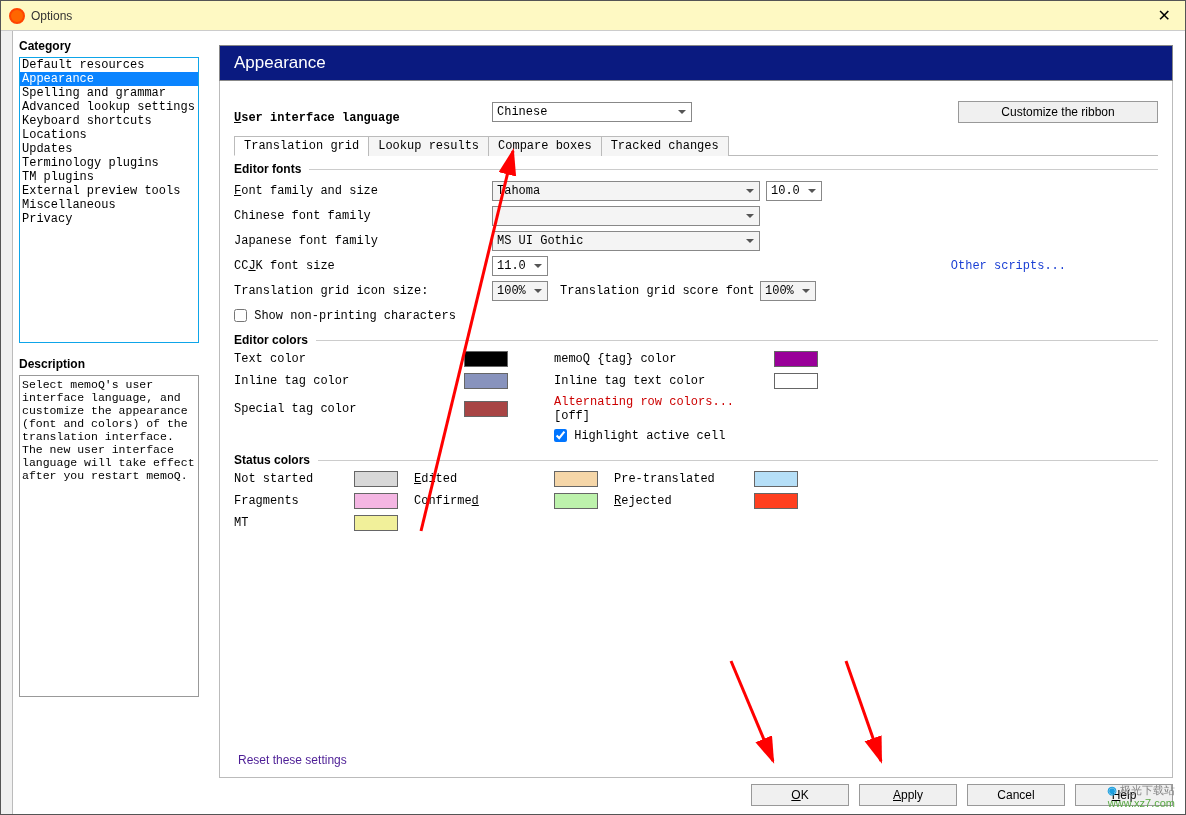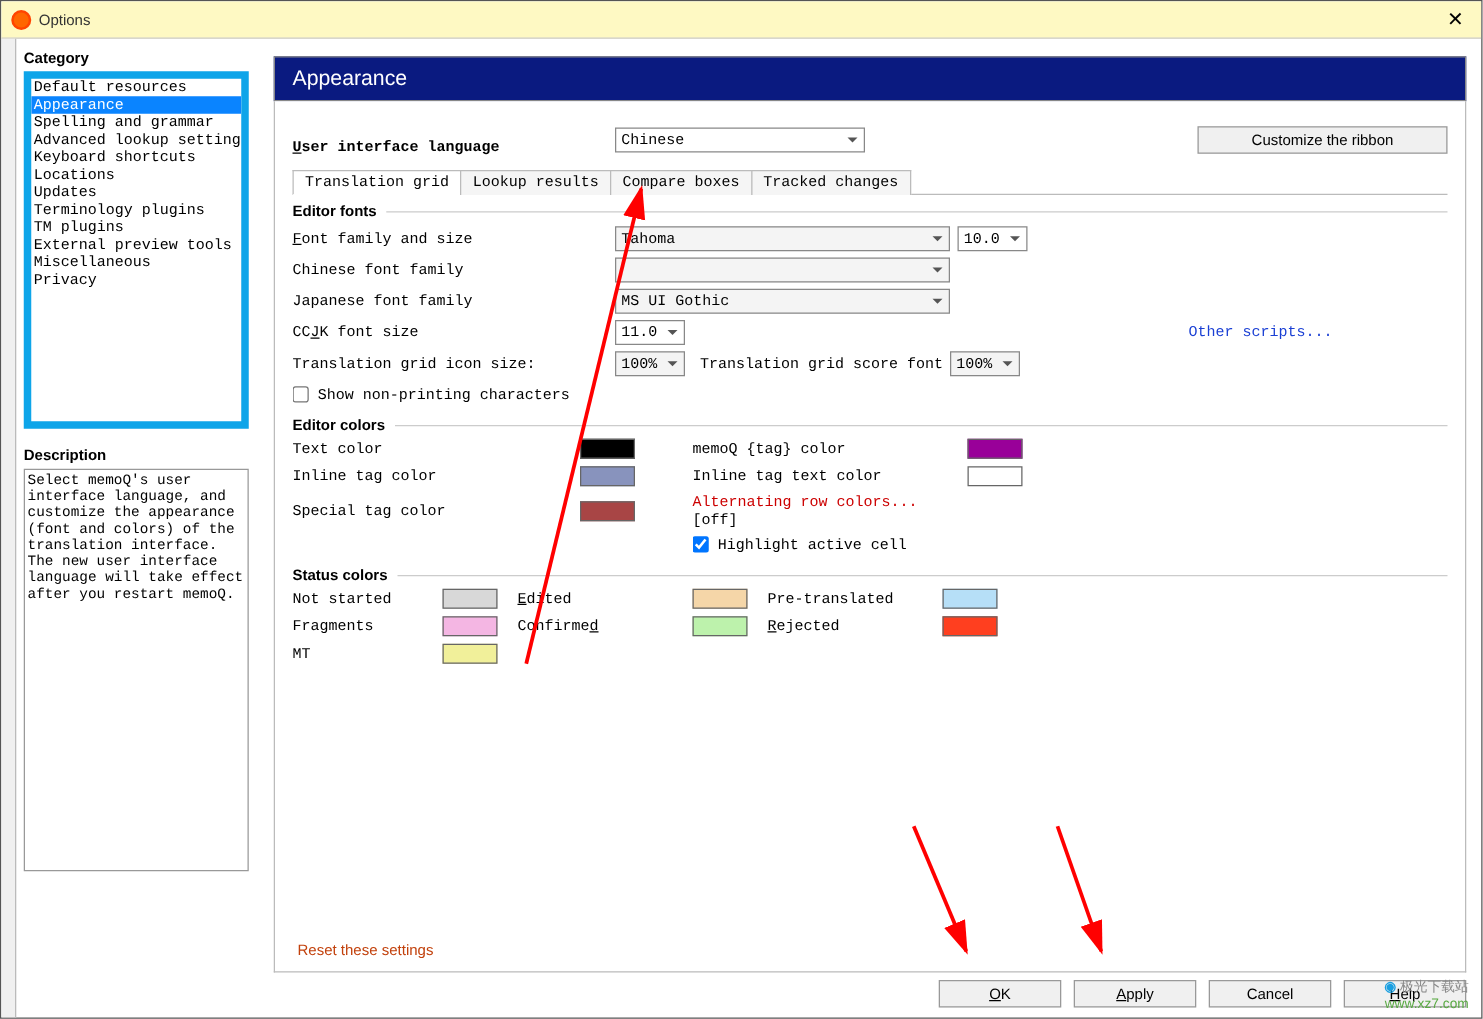--- a/index.html
+++ b/index.html
@@ -41,21 +41,21 @@
 }
 .left-edge { width: 12px; background: #f0f0f0; border-right: 1px solid #bbb; }
 .left-col {
   width: 192px;
   padding: 8px 6px;
   display: flex;
   flex-direction: column;
 }
 .left-col h4 { font-size: 12px; font-weight: bold; margin-bottom: 4px; }
 .cat-list {
-  border: 6px solid #0ea5e9;
+  border: 1px solid #0ea5e9;
   height: 286px;
   font-family: "Courier New", monospace;
   font-size: 12px;
   line-height: 14px;
   overflow: hidden;
 }
 .cat-list div { padding: 0 2px; cursor: pointer; white-space: nowrap; }
 .cat-list div.sel { background: #0a84ff; color: #fff; }
 .desc-box {
   margin-top: 14px;
@@ -161,21 +161,21 @@
 input[type=checkbox] { vertical-align: middle; }
 .status-grid { display: grid; grid-template-columns: 120px 60px 140px 60px 140px 60px; row-gap: 6px; align-items: center; font-family: "Courier New", monospace; font-size: 12px; }
 .color-grid { display: grid; grid-template-columns: 230px 60px 30px 220px 60px; row-gap: 6px; align-items: center; font-family: "Courier New", monospace; font-size: 12px; }
 .footer-btns {
   display: flex;
   gap: 10px;
   justify-content: flex-end;
   margin-top: 6px;
 }
 .u { text-decoration: underline; }
-.reset-link { color: #c2410c; font-size: 12px; cursor: pointer; position: absolute; bottom: 10px; left: 18px; }
+.reset-link { color: #4c1d95; font-size: 12px; cursor: pointer; position: absolute; bottom: 10px; left: 18px; }
 
 
 .arrow {
   position: absolute;
   pointer-events: none;
 }
 .arrow svg { overflow: visible; }
 
 .watermark {
   position: absolute;

